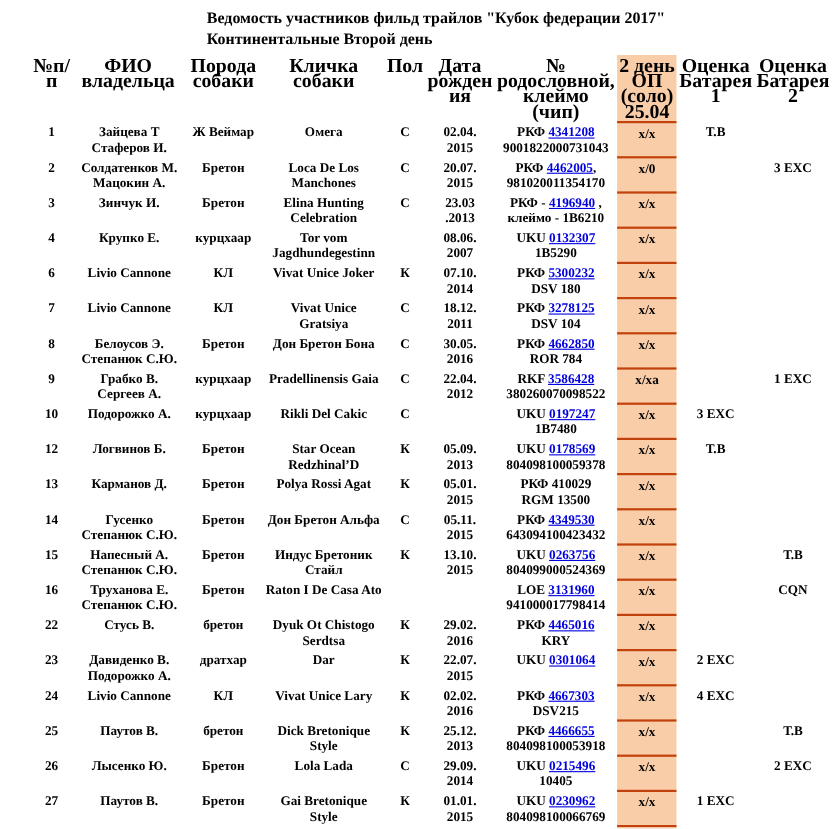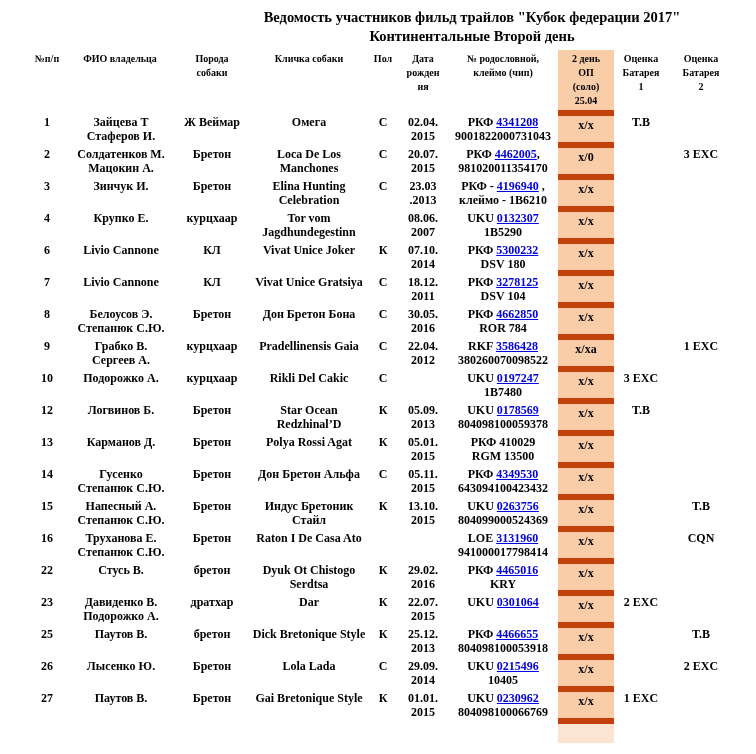--- a/index.html
+++ b/index.html
@@ -2,21 +2,21 @@
 <html style="--hl: #FACDA9; --hl-fade: #FCE4D2; --link: #0000E0;"><head>
 <meta charset="utf-8">
 <style>
   * { margin:0; padding:0; box-sizing:border-box; }
   html,body { width:756px; height:754px; background:#ffffff; overflow:hidden; }
   body {
     font-family:"Liberation Serif", serif;
     font-weight:bold;
     color:#000;
   }
-  .title-wrap { margin:8px 0 4px 188px; width:568px; text-align:center; }
+  .title-wrap { margin:8px 0 4px 188px; width:568px; text-align:left; }
   .title-line { font-size:14.5px; line-height:19px; }
   table { border-collapse:collapse; table-layout:fixed; margin-left:28px; margin-top:4px; }
   col.w-num  { width:38px; }
   col.w-own  { width:108px; }
   col.w-brd  { width:76px; }
   col.w-dog  { width:118px; }
   col.w-sex  { width:30px; }
   col.w-dob  { width:50px; }
   col.w-ped  { width:110px; }
   col.w-day2 { width:56px; }
@@ -24,25 +24,25 @@
   col.w-b2   { width:66px; }
   th, td {
     vertical-align:top;
     text-align:center;
     padding:2px 2px;
     font-size:12px;
     line-height:14px;
     white-space:pre-line;
     font-weight:bold;
   }
-  th { font-size:10px; }
+  th { font-size:18px; }
   th.h-owner { text-align:center; }
   td.c-owner { text-align:center; padding-left:4px; }
   tr.body-row { height:29px; }
-  .hl { background:var(--hl, #FACDA9); border-bottom:6px solid #c2410c; }
+  .hl { background:var(--hl, #FACDA9); border-bottom:2px solid #c2410c; }
   .hl-fade { background:var(--hl-fade, #FCE4D2); }
   a.ped-link { color:var(--link, #0000E0); text-decoration:underline; font-weight:bold; }
   .fade-row { height:22px; }
 </style>
 </head>
 <body>
 
 <div class="title-wrap">
   <div class="title-line">Ведомость участников фильд трайлов "Кубок федерации 2017"</div>
   <div class="title-line">Континентальные Второй день</div>
@@ -298,20 +298,33 @@
         <td>Dar</td>
         <td>К</td>
         <td>22.07.
 2015</td>
         <td><div><span>UKU </span><a class="ped-link" href="#">0301064</a></div></td>
         <td class="hl">x/x</td>
         <td>2 EXC</td>
         <td></td>
       </tr>
       <tr class="body-row">
+        <td>24</td>
+        <td class="c-owner">Livio Cannone</td>
+        <td>КЛ</td>
+        <td>Vivat Unice Lary</td>
+        <td>К</td>
+        <td>02.02.
+2016</td>
+        <td><div><span>РКФ </span><a class="ped-link" href="#">4667303</a></div><div>DSV215</div></td>
+        <td class="hl">x/x</td>
+        <td>4 EXC</td>
+        <td></td>
+      </tr>
+      <tr class="body-row">
         <td>25</td>
         <td class="c-owner">Паутов В.</td>
         <td>бретон</td>
         <td>Dick Bretonique Style</td>
         <td>К</td>
         <td>25.12.
 2013</td>
         <td><div><span>РКФ </span><a class="ped-link" href="#">4466655</a></div><div>804098100053918</div></td>
         <td class="hl">x/x</td>
         <td></td>

